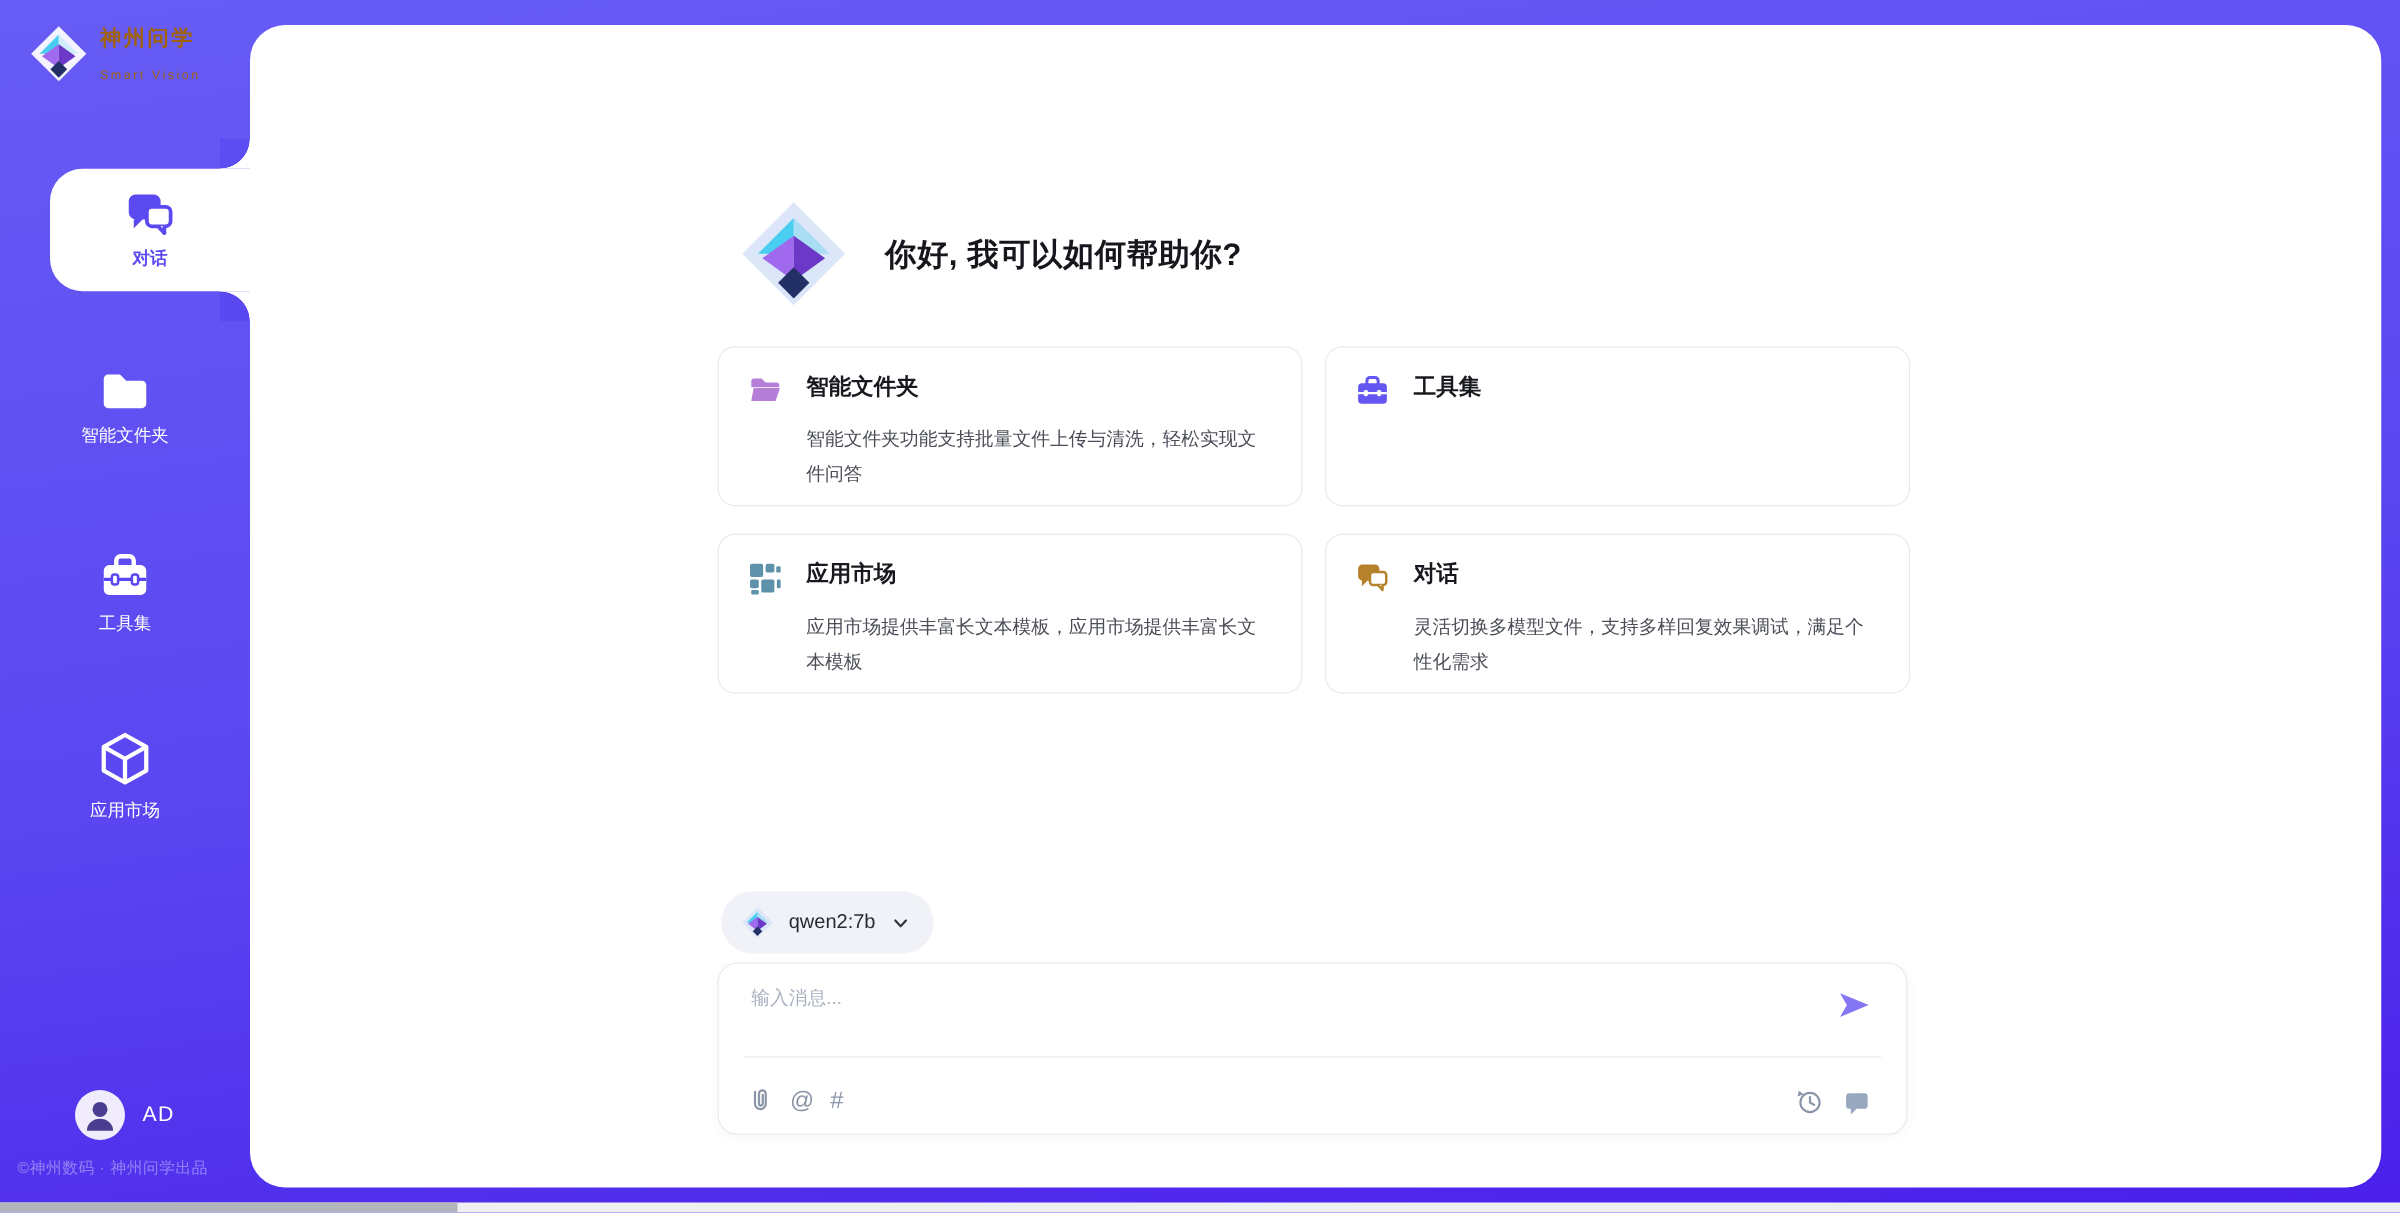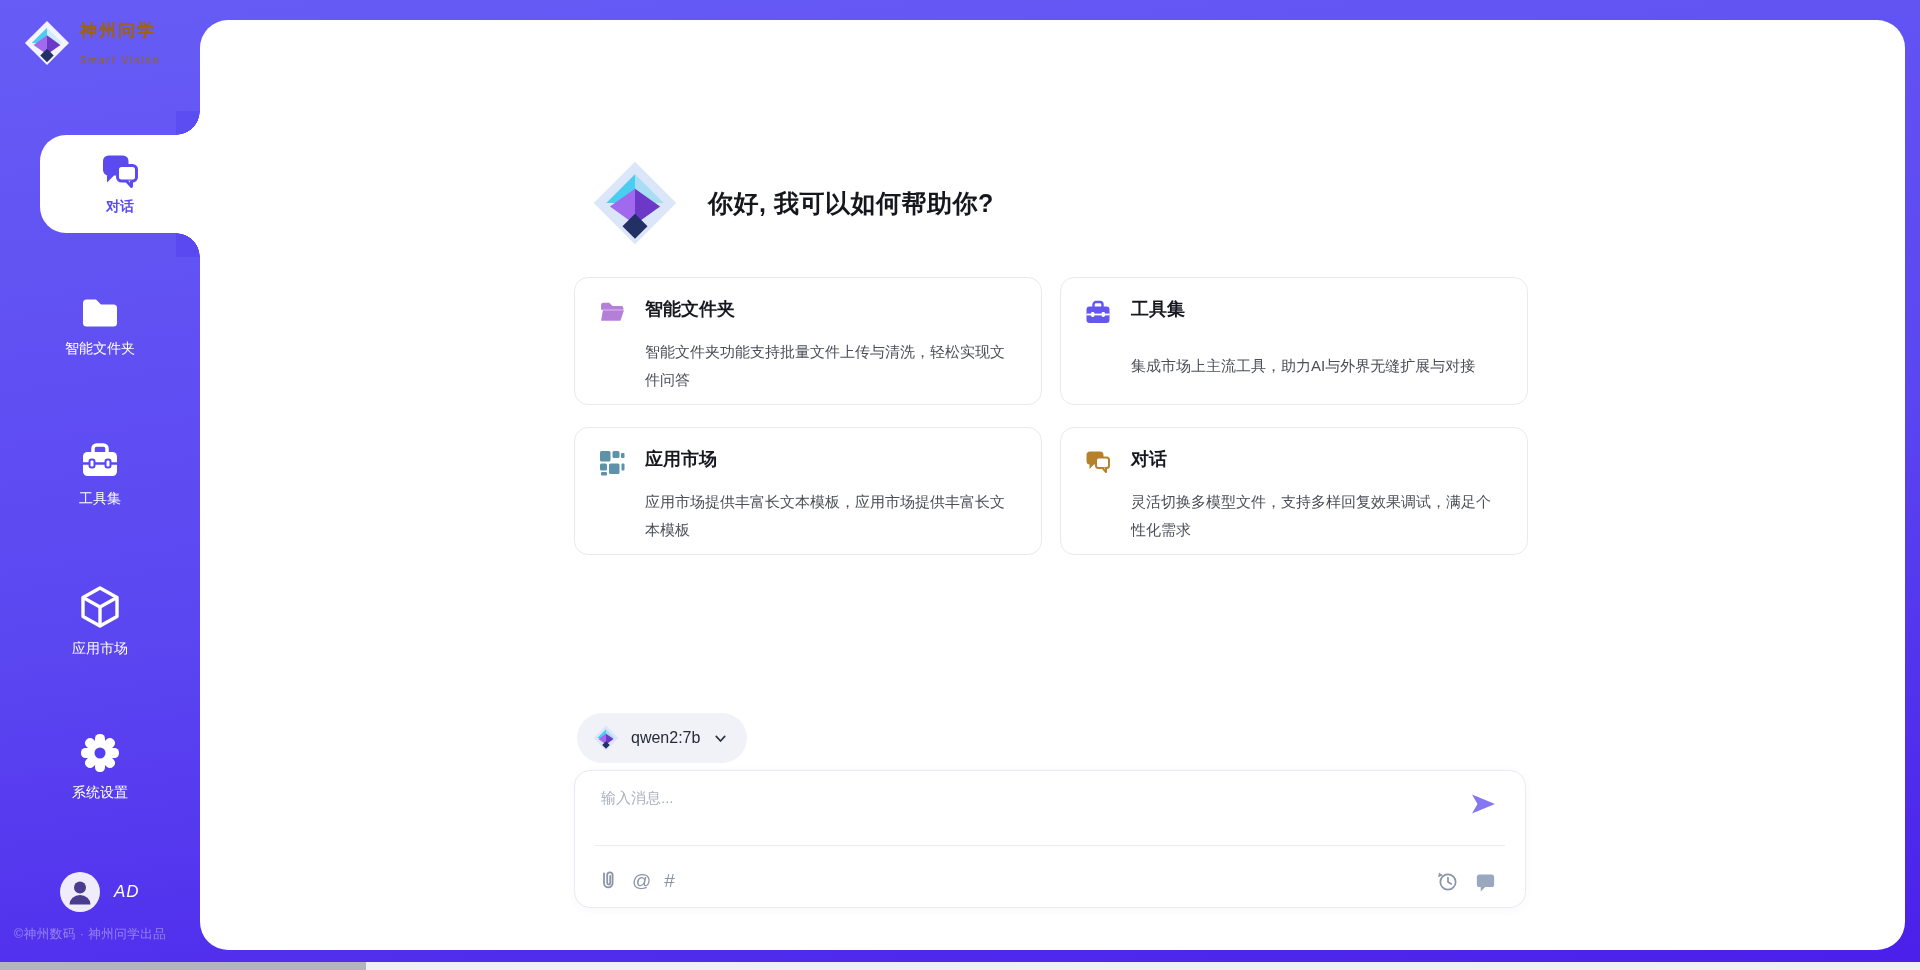--- a/index.html
+++ b/index.html
@@ -26,21 +26,21 @@
   .tab-active{
     position:absolute;left:40px;top:135px;width:160px;height:98px;
     background:#fff;border-radius:26px 0 0 26px;cursor:pointer;
     display:flex;flex-direction:column;align-items:center;justify-content:center;gap:8px;
   }
   .tab-active .nav-label{margin-top:0;color:#5b4af0;font-weight:700;}
   .fillet{position:absolute;width:24px;height:24px;left:176px;}
   .fillet.top{top:111px;background:radial-gradient(circle at 0 0,#5c4df2 0 23.5px,#fff 24px);}
   .fillet.bottom{top:233px;background:radial-gradient(circle at 0 100%,#5a49f1 0 23.5px,#fff 24px);}
   .user-chip{position:absolute;left:60px;top:872px;display:flex;align-items:center;gap:14px;cursor:pointer;}
-  .user-initials{color:#fff;font-size:17px;letter-spacing:1px;font-style:italic;}
+  .user-initials{color:#fff;font-size:17px;letter-spacing:1px;}
   .copyright{position:absolute;left:14px;top:926px;font-size:12.5px;color:rgba(255,255,255,.38);letter-spacing:.5px;white-space:nowrap;text-align:center;}
   
   .greeting{position:absolute;left:18px;top:140px;display:flex;align-items:center;gap:30px;}
   .greeting-title{font-size:25px;font-weight:700;color:#15171c;letter-spacing:.5px;}
   
   .cards{position:absolute;left:0;top:257px;width:954px;display:grid;grid-template-columns:468px 468px;gap:22px 18px;}
   .card{
     box-sizing:border-box;height:128px;background:#fff;border:1px solid #e8eaf2;border-radius:14px;
     padding:19px 24px 0 24px;display:grid;grid-template-columns:46px 1fr;cursor:pointer;
   }
@@ -149,35 +149,20 @@
     <span>
       <svg width="46" height="46" viewBox="0 0 46 46">
         <polygon points="23,4 40,13.5 40,32.5 23,42 6,32.5 6,13.5" fill="none" stroke="#ffffff" stroke-width="3.4" stroke-linejoin="round"></polygon>
         <polyline points="6,13.5 23,23 40,13.5" fill="none" stroke="#ffffff" stroke-width="3.4" stroke-linejoin="round"></polyline>
         <line x1="23" y1="23" x2="23" y2="42" stroke="#ffffff" stroke-width="3.4"></line>
       </svg>
     </span>
     <span class="nav-label">应用市场</span>
   </div>
 
-  <div class="nav-item" style="top:732px">
-    <span>
-      <svg width="42" height="42" viewBox="0 0 42 42">
-        <g fill="#ffffff">
-          <rect x="16" y="2" width="10" height="38" rx="4.5"></rect>
-          <rect x="16" y="2" width="10" height="38" rx="4.5" transform="rotate(45 21 21)"></rect>
-          <rect x="16" y="2" width="10" height="38" rx="4.5" transform="rotate(90 21 21)"></rect>
-          <rect x="16" y="2" width="10" height="38" rx="4.5" transform="rotate(135 21 21)"></rect>
-          <circle cx="21" cy="21" r="12"></circle>
-        </g>
-        <circle cx="21" cy="21" r="5.5" fill="#5440f2"></circle>
-      </svg>
-    </span>
-    <span class="nav-label">系统设置</span>
-  </div>
 
   <div class="user-chip">
     <span>
       <svg width="40" height="40" viewBox="0 0 40 40">
         <circle cx="20" cy="20" r="20" fill="#f1ecfb"></circle>
         <circle cx="20" cy="15.5" r="6" fill="#4a3d8f"></circle>
         <path d="M9.5 32.5 a10.5 9.5 0 0 1 21 0 z" fill="#4a3d8f"></path>
       </svg>
     </span>
     <span class="user-initials">AD</span>
@@ -215,21 +200,20 @@
         <span class="card-icon">
           <svg width="26" height="25" viewBox="0 0 26 25">
             <rect x="8.5" y="2" width="9" height="7.5" rx="2.5" fill="none" stroke="#6456f0" stroke-width="2.4"></rect>
             <rect x="1.5" y="6.5" width="23" height="16.5" rx="3" fill="#6456f0"></rect>
             <line x1="1.5" y1="14.5" x2="24.5" y2="14.5" stroke="#ffffff" stroke-width="1.8"></line>
             <rect x="6" y="12" width="3.4" height="5" rx="1.4" fill="#ffffff"></rect>
             <rect x="16.6" y="12" width="3.4" height="5" rx="1.4" fill="#ffffff"></rect>
           </svg>
         </span>
         <div class="card-title">工具集</div>
-        <div class="card-desc">集成市场上主流工具，助力AI与外界无缝扩展与对接</div>
       </div>
 
       <div class="card">
         <span class="card-icon">
           <svg width="26" height="26" viewBox="0 0 26 26">
             <g fill="#5d92aa">
               <rect x="1" y="1" width="10.5" height="10.5" rx="1.5"></rect>
               <rect x="13.5" y="1" width="7" height="7" rx="1.5"></rect>
               <rect x="22" y="3" width="3.5" height="5" rx="1"></rect>
               <rect x="1" y="13.5" width="7" height="7" rx="1.5"></rect>

